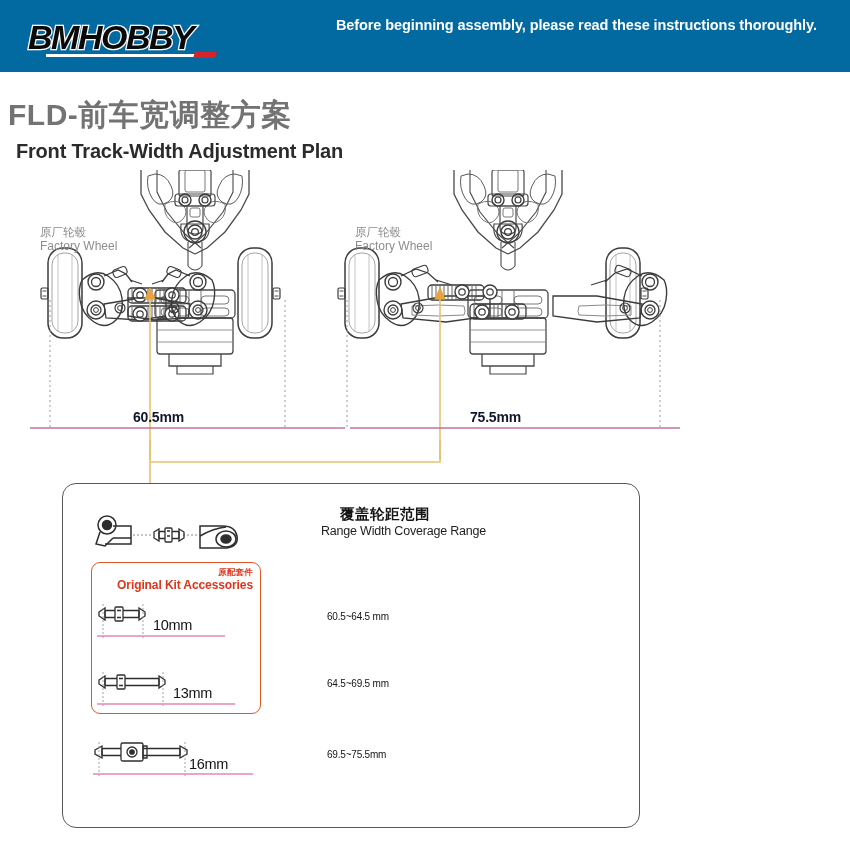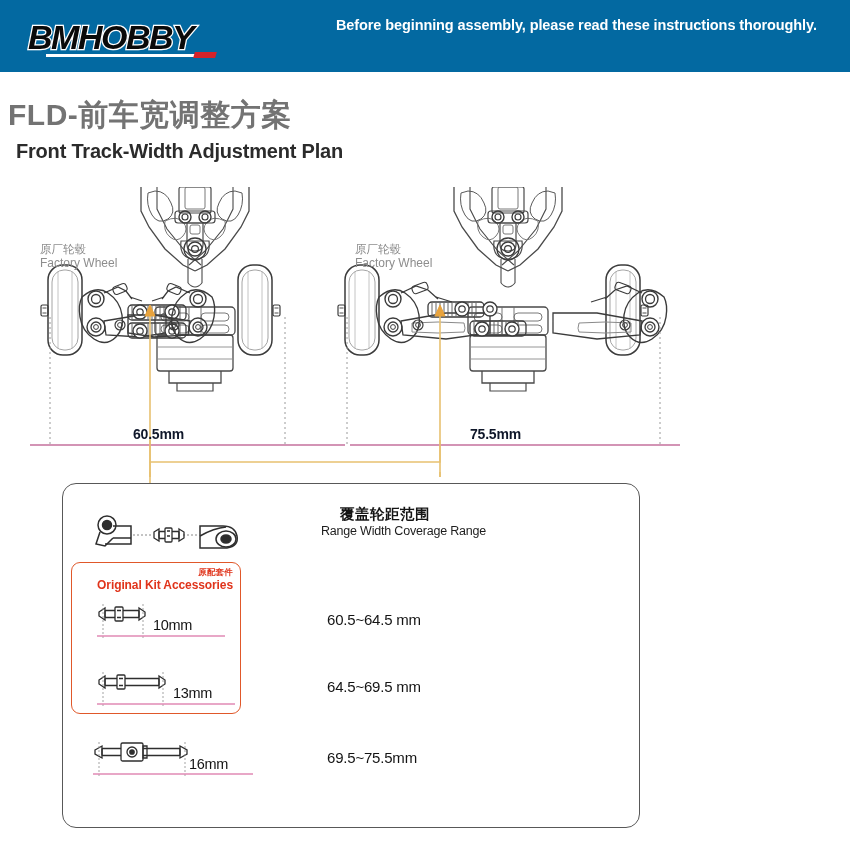--- a/index.html
+++ b/index.html
@@ -52,41 +52,41 @@
   .title-cn {
     position: absolute; left: 8px; top: 95px;
     font-size: 30px; font-weight: 700; color: #737373; letter-spacing: .5px;
   }
   .title-en {
     position: absolute; left: 16px; top: 140px;
     font-size: 20px; font-weight: 600; color: #2b2b2b; letter-spacing: -.2px;
   }
 
   
-  .diagram-area { position: absolute; left: 0; top: 187px; width: 850px; height: 290px; }
+  .diagram-area { position: absolute; left: 0; top: 170px; width: 850px; height: 290px; }
   .diagram-svg { position: absolute; left: 0; top: 0; }
 
   .fw-label { position: absolute; font-size: 11px; color: #8d8d8d; line-height: 14px; }
   .fw-label .cn { font-size: 11.5px; }
   .fw-label .en { font-size: 12px; }
 
   .dim-text {
     position: absolute; font-size: 14px; color: #0f172a; font-weight: 700;
     letter-spacing: -.2px;
   }
 
   
   .panel {
     position: absolute; left: 62px; top: 483px; width: 578px; height: 345px;
     border: 1.4px solid #585858; border-radius: 14px; background: #fff;
   }
   .parts-row { position: absolute; left: 28px; top: 28px; }
 
   .kit-box {
-    position: absolute; left: 8px; top: 78px; width: 170px; height: 152px;
+    position: absolute; left: 28px; top: 78px; width: 170px; height: 152px;
     border: 1.3px solid #e0582a; border-radius: 9px;
   }
   .kit-cn {
     position: absolute; right: 7px; top: 4px; font-size: 8.5px;
     color: #e0341b; font-weight: 700; letter-spacing: .2px;
   }
   .kit-en {
     position: absolute; right: 7px; top: 15px; font-size: 12px;
     color: #e0341b; font-weight: 700; letter-spacing: -.1px;
   }
@@ -97,21 +97,21 @@
 
   .range-head-cn {
     position: absolute; left: 277px; top: 21px; font-size: 14.5px;
     font-weight: 700; color: #141414; letter-spacing: .5px; text-align: center;
   }
   .range-head-en {
     position: absolute; left: 258px; top: 40px; font-size: 12.5px;
     color: #1d1d1d; letter-spacing: -.2px;
   }
   .range-val {
-    position: absolute; left: 264px; font-size: 15px; color: #141414;
+    position: absolute; left: 264px; font-size: 10px; color: #141414;
     letter-spacing: -.2px;
   }
 </style>
 </head>
 <body>
 
 <div class="page">
 
   <div class="header">
     <div class="logo-wrap">

